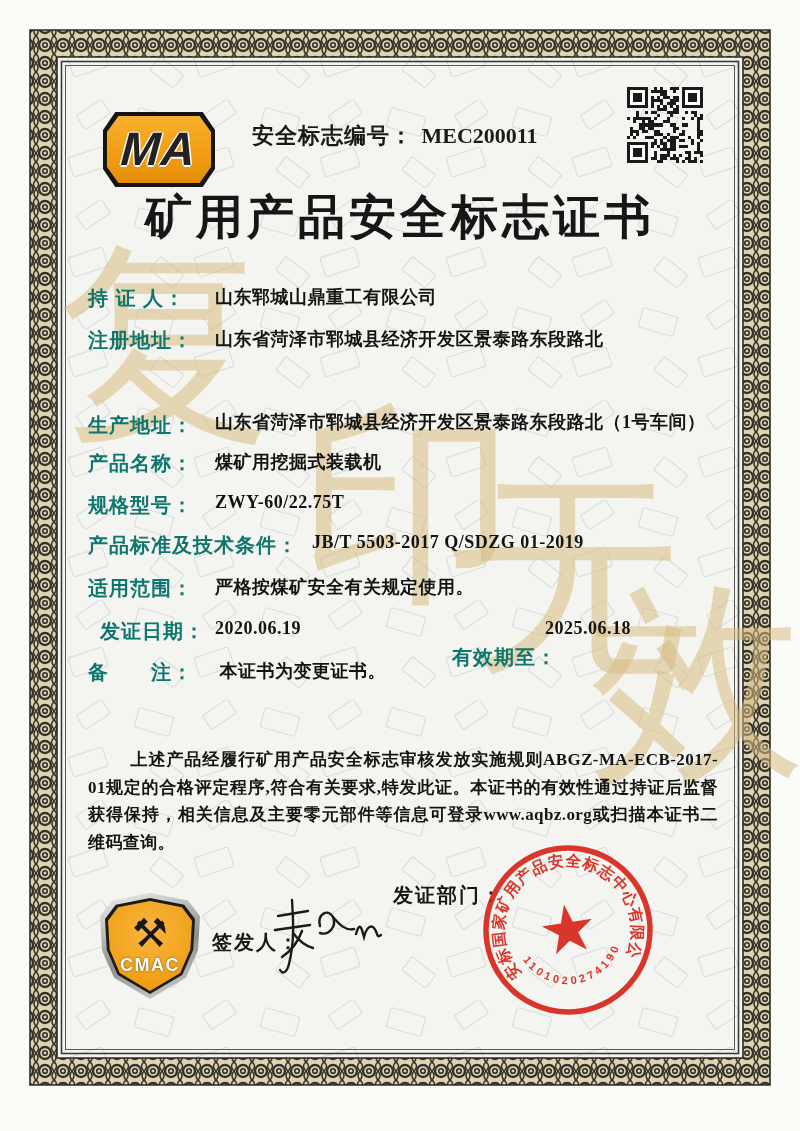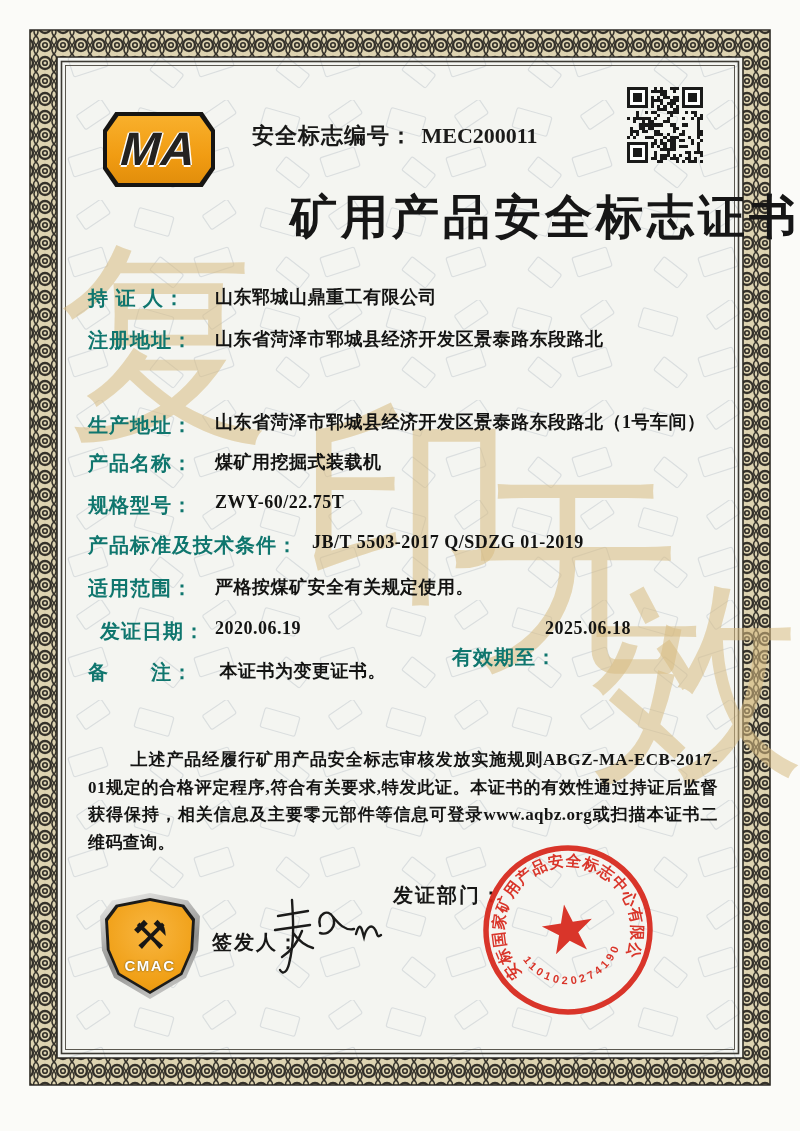--- a/index.html
+++ b/index.html
@@ -24,21 +24,21 @@
             color:#242220;transform:skewX(-4deg) translateY(-1px);
             text-shadow:-1.5px 0 #fdfdfb,1.5px 0 #fdfdfb,0 -1.5px #fdfdfb,0 1.5px #fdfdfb;
             font-family:"Liberation Sans",sans-serif;}
   
   .cert-no{position:absolute;left:252px;top:121px;white-space:nowrap;}
   .cert-no-label{font-size:22px;font-weight:700;color:#191918;letter-spacing:1px;}
   .cert-no-value{font-size:22px;font-weight:700;color:#1b1b1a;font-family:"Liberation Serif",serif;margin-left:4px;margin-top:40px;}
   
   .qr{position:absolute;left:627px;top:87px;width:76px;height:76px;}
   
-  .title{position:absolute;left:0;top:191px;width:100%;text-align:right;
+  .title{position:absolute;left:0;top:191px;width:100%;text-align:center;
          font-size:47px;font-weight:900;color:#161616;letter-spacing:4px;line-height:1.1;}
   
   .fields{position:absolute;left:88px;top:278px;width:645px;height:420px;}
   .frow{position:absolute;left:0;white-space:nowrap;}
   .flabel{display:inline-block;width:127px;font-size:20px;font-weight:800;color:#0f766e;
           letter-spacing:1px;vertical-align:top;}
   .flabel.auto{width:auto;margin-right:14px;}
   .fvalue{font-size:18px;color:#131312;letter-spacing:.5px;
           font-family:"Liberation Serif",serif;font-weight:600;vertical-align:top;}
   .fvalue.wrapv{display:inline-block;width:506px;white-space:normal;line-break:anywhere;
@@ -54,21 +54,21 @@
         clip-path:polygon(50% 0,88% 7%,100% 22%,98% 54%,86% 80%,50% 100%,14% 80%,2% 54%,0 22%,12% 7%);
         background:linear-gradient(160deg,#f2f2f0 0%,#8e8e8c 55%,#d8d8d6 100%);}
   .cmac-mid{position:absolute;left:5px;top:5px;right:5px;bottom:5px;
         clip-path:polygon(50% 0,88% 7%,100% 22%,98% 54%,86% 80%,50% 100%,14% 80%,2% 54%,0 22%,12% 7%);
         background:#1c1b19;}
   .cmac-in{position:absolute;left:8px;top:8px;right:8px;bottom:8px;
         clip-path:polygon(50% 0,88% 7%,100% 22%,98% 54%,86% 80%,50% 100%,14% 80%,2% 54%,0 22%,12% 7%);
         background:radial-gradient(circle at 50% 35%,#f8b641 0%,#f09f15 70%,#e18f0c 100%);
         display:flex;flex-direction:column;align-items:center;justify-content:center;}
   .cmac-tools{font-size:40px;line-height:1;color:#181715;margin-top:-4px;}
-  .cmac-text{font-size:15px;font-weight:800;color:#ffffff;letter-spacing:1.5px;margin-top:2px;
+  .cmac-text{font-size:18px;font-weight:800;color:#ffffff;letter-spacing:1.5px;margin-top:2px;
         text-shadow:0 0 2px #5a4a10;}
   .signer-label{position:absolute;left:212px;top:929px;font-size:20px;font-weight:800;color:#171716;letter-spacing:2px;}
   .signature{position:absolute;left:262px;top:884px;}
   .issuer-label{position:absolute;left:393px;top:882px;font-size:20px;font-weight:800;color:#171716;letter-spacing:2px;}
   .seal{position:absolute;left:478px;top:840px;width:180px;height:180px;
         transform:rotate(-9deg);opacity:.93;}
 </style>
 </head>
 <body>
 

